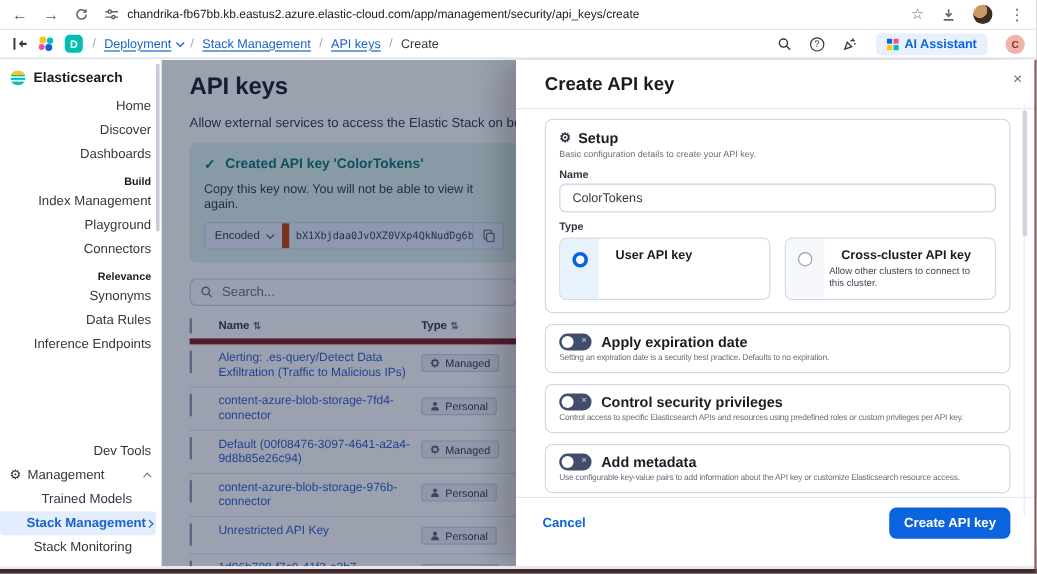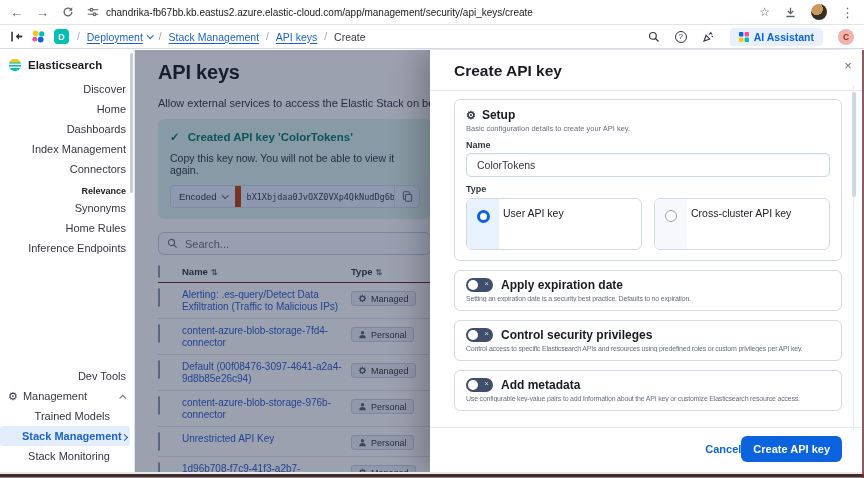--- a/index.html
+++ b/index.html
@@ -76,21 +76,21 @@
              border:1px solid #ccd8ec; border-radius:4px; overflow:hidden; align-items:stretch; }
   .enc-select { display:flex; align-items:center; gap:5px; padding:0 8px; font-size:9.5px; color:#343741;
                 border-right:6px solid #c2410c; cursor:pointer; }
   .enc-key { flex:1; display:flex; align-items:center; padding:0 6px; font-family:"DejaVu Sans Mono", monospace;
              font-size:8.5px; color:#3a4354; white-space:nowrap; overflow:hidden; }
   .enc-copy { width:25px; display:flex; align-items:center; justify-content:center; border-left:1px solid #ccd8ec; cursor:pointer; }
   .search-box { margin-top:13px; width:273px; height:23px; border:1px solid #c7d2e6; border-radius:6px;
                 background:#fbfcfe; display:flex; align-items:center; gap:7px; padding:0 8px;
                 color:#69707d; font-size:11px; }
   .ktable { margin-top:9px; width:273px; }
-  .thead { display:flex; align-items:center; border-bottom:1px solid #7f1d1d; padding:2px 0 5px;
+  .thead { display:flex; align-items:center; border-bottom:5px solid #7f1d1d; padding:2px 0 5px;
            font-size:9.5px; font-weight:700; color:#343741; }
   .col-check { width:24px; flex:none; }
   .col-name { flex:1; min-width:0; }
   .col-type { width:80px; flex:none; }
   .sort-glyph { font-size:8px; color:#6a7382; margin-left:3px; }
   .trow { display:flex; align-items:flex-start; padding:6px 0 5px; border-bottom:1px solid #dee3ed; }
   .row-name { color:#2e5ccb; font-size:10px; line-height:1.2; padding-right:8px; cursor:pointer; }
   .badge { display:inline-flex; align-items:center; gap:4px; background:#edf0f6; border:1px solid #cbd2df;
            border-radius:3px; padding:1.5px 6px; font-size:9px; color:#343741; white-space:nowrap; margin-top:2px; }
   .checkbox { width:11px; height:11px; border:1px solid #8e99ad; border-radius:3px; background:#fff; cursor:pointer; }
@@ -114,31 +114,31 @@
                 box-shadow:inset 0 1px 2px rgba(90,110,150,.08); outline:none; }
   .cards { display:flex; gap:12px; margin-top:4px; }
   .card { flex:1; border:1px solid #d3dae6; border-radius:6px; display:flex; overflow:hidden; cursor:pointer; min-height:52px; }
   .card-strip { width:32px; flex:none; display:flex; justify-content:center; padding-top:11px; }
   .card.sel .card-strip { background:#e8f2fd; }
   .card:not(.sel) .card-strip { background:#f6f8fc; }
   .radio { border-radius:50%; background:#fff; }
   .radio.on  { width:13px; height:13px; border:3.5px solid #0b64dd; }
   .radio.off { width:12px; height:12px; border:1px solid #98a2b3; }
   .card-body { padding:8px 8px 7px 4px; }
-  .card-title { font-size:10.5px; font-weight:400; color:#1a1c21; }
+  .card-title { font-size:10.5px; font-weight:700; color:#1a1c21;margin-left:10px; }
   .card-desc { margin-top:2px; font-size:8px; color:#404754; line-height:1.3; }
   .toggle-panel { margin-top:9px; padding:7px 11px 8px; }
   .toggle-row { display:flex; align-items:center; gap:8px; }
   .toggle-label { font-size:12px; font-weight:700; color:#1a1c21; }
   .toggle { position:relative; width:27px; height:14px; border-radius:8px; background:#414e6b; flex:none; cursor:pointer; }
   .toggle .knob { position:absolute; left:2px; top:2px; width:10px; height:10px; border-radius:50%; background:#fff; }
   .toggle .tx { position:absolute; right:4px; top:0.5px; font-size:8px; color:#cdd4e4; }
   .toggle-desc { margin-top:3px; font-size:7px; letter-spacing:-.2px; color:#69707d; white-space:nowrap; overflow:hidden; }
-  .fly-footer { position:absolute; left:0; right:0; bottom:3px; height:42px; border-top:1px solid #e4e8f0;
-                background:#fff; display:flex; align-items:center; justify-content:flex-end; padding:0 22px; }
+  .fly-footer { position:absolute; left:0; right:0; bottom:16px; height:42px; border-top:1px solid #e4e8f0;
+                background:#fff; display:flex; align-items:center; justify-content:space-between; padding:0 22px; }
   .cancel-link { color:#0b64dd; font-size:11px; font-weight:700; cursor:pointer; }
   .primary-btn { background:#0b64dd; color:#fff; border:none; border-radius:6px; font-size:11px; font-weight:700;
                  padding:7px 12px; font-family:inherit; cursor:pointer; }
   .fscroll-track { position:absolute; top:36px; bottom:42px; right:10px; width:1px; background:#e8ebf2; }
   .fscroll-thumb { position:absolute; top:42px; right:8px; width:4px; height:105px; border-radius:2px; background:#d0d5e0; }
 
   
   .bottom-edge { position:absolute; left:0; bottom:0; width:100%; height:6px; z-index:40;
     background:linear-gradient(to bottom, #e9e9e9 0 33%, #452a2d 33% 85%, #8a8a8a 85%); }
   .right-edge { position:absolute; right:0; top:50px; bottom:0; width:2px; background:#6e3438; opacity:.8; z-index:41; }
@@ -247,28 +247,30 @@
     <aside class="sidebar">
       <div class="sb-logo-row">
         <svg width="14" height="14" viewBox="0 0 16 16">
           <circle cx="8" cy="8" r="7" fill="#00bfb3"></circle>
           <path d="M8 1a7 7 0 0 1 6.4 4.2H1.6A7 7 0 0 1 8 1z" fill="#fec514"></path>
           <rect x="1" y="6.4" width="14" height="1.6" fill="#fff"></rect>
           <rect x="1.6" y="9.8" width="12.8" height="1.6" fill="#fff"></rect>
         </svg>
         <span>Elasticsearch</span>
       </div>
+      <div class="sb-item">Home</div>
       <div class="sb-item">Discover</div>
-      <div class="sb-item">Home</div>
       <div class="sb-item">Dashboards</div>
+      <div class="sb-head">Build</div>
       <div class="sb-item">Index Management</div>
+      <div class="sb-item">Playground</div>
       <div class="sb-item">Connectors</div>
       <div class="sb-head">Relevance</div>
       <div class="sb-item">Synonyms</div>
-      <div class="sb-item">Home Rules</div>
+      <div class="sb-item">Data Rules</div>
       <div class="sb-item">Inference Endpoints</div>
       <div class="sb-spacer"></div>
       <div class="sb-item">Dev Tools</div>
       <div class="sb-row">
         <span class="gear-glyph">⚙</span>
         <span>Management</span>
         <span class="sb-caret"><span class="chev up"></span></span>
       </div>
       <div class="sb-sub">Trained Models</div>
       <div class="sb-sub selected">
@@ -412,20 +414,21 @@
               <div class="card-body">
                 <div class="card-title">User API key</div>
               </div>
             </div>
             <div class="card">
               <div class="card-strip">
                   <span class="radio off"></span>
                 </div>
               <div class="card-body">
                 <div class="card-title">Cross-cluster API key</div>
+                <div class="card-desc">Allow other clusters to connect to this cluster.</div>
               </div>
             </div>
           </div>
         </div>
 
         <div class="panel toggle-panel">
           <div class="toggle-row">
             <span class="toggle">
                 <span class="knob"></span>
                 <span class="tx">×</span>

